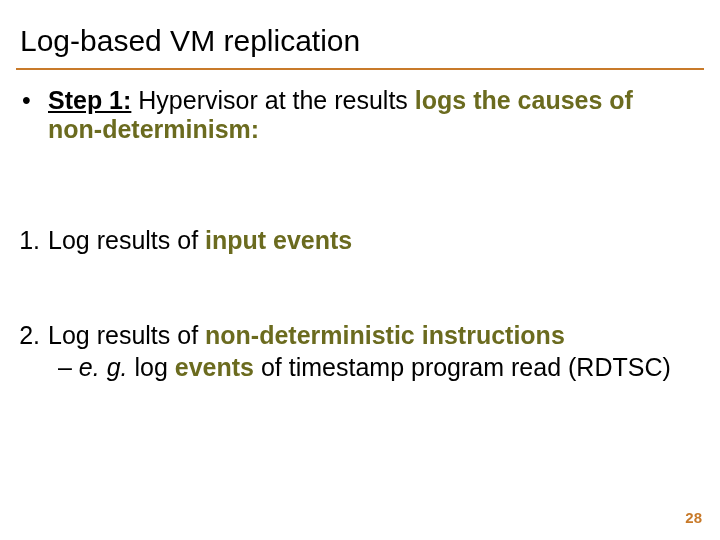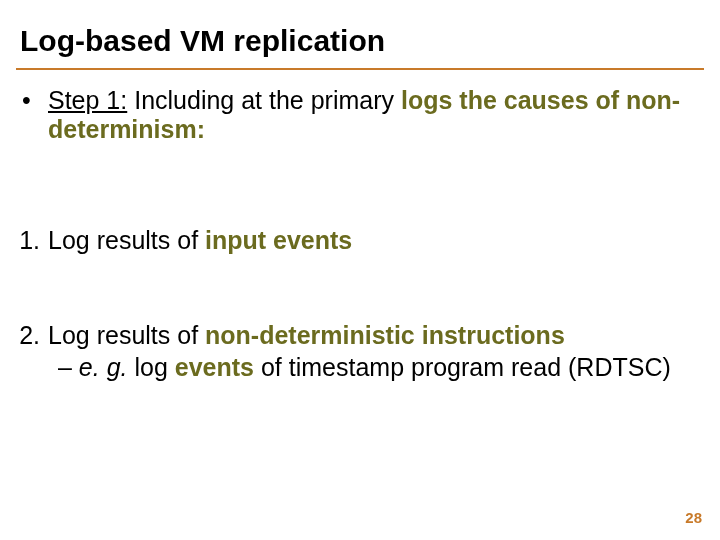--- a/index.html
+++ b/index.html
@@ -17,21 +17,21 @@
     position: relative;
     width: 720px;
     height: 540px;
     box-sizing: border-box;
   }
   .title {
     position: absolute;
     left: 20px;
     top: 24px;
     font-size: 30px;
-    font-weight: bold;
+    font-weight: normal;
     letter-spacing: 0px;
     text-align: center;
   }
   .rule {
     position: absolute;
     left: 16px;
     top: 68px;
     width: 688px;
     height: 0;
     border-top: 2px solid #c87a2a;
@@ -46,21 +46,21 @@
     display: flex;
   }
   .step .bullet {
     width: 26px;
     flex: 0 0 26px;
   }
   .step .body {
     flex: 1;
   }
   .step .lead {
-    font-weight: normal;
+    font-weight: bold;
     text-decoration: underline;
   }
   .step .accent {
     font-weight: bold;
     color: #6b6b1f;
   }
   .list1 {
     position: absolute;
     left: 4px;
     top: 225px;
@@ -126,21 +126,21 @@
 
 <div class="slide">
 
   <div class="title">Log-based VM replication</div>
 
   <div class="rule"></div>
 
   <div class="step">
     <div class="bullet">•</div>
     <div class="body">
-      <span class="lead">Step 1:</span><span> Including at the primary </span><span class="accent">logs the causes of non-determinism:</span>
+      <span class="lead">Step 1:</span><span> Hypervisor at the results </span><span class="accent">logs the causes of non-determinism:</span>
     </div>
   </div>
 
   <div class="list1">
     <div class="row1">
       <div class="num">1.</div>
       <div class="txt">
         <span>Log results of </span><span class="bold olive">input events</span>
       </div>
     </div>

